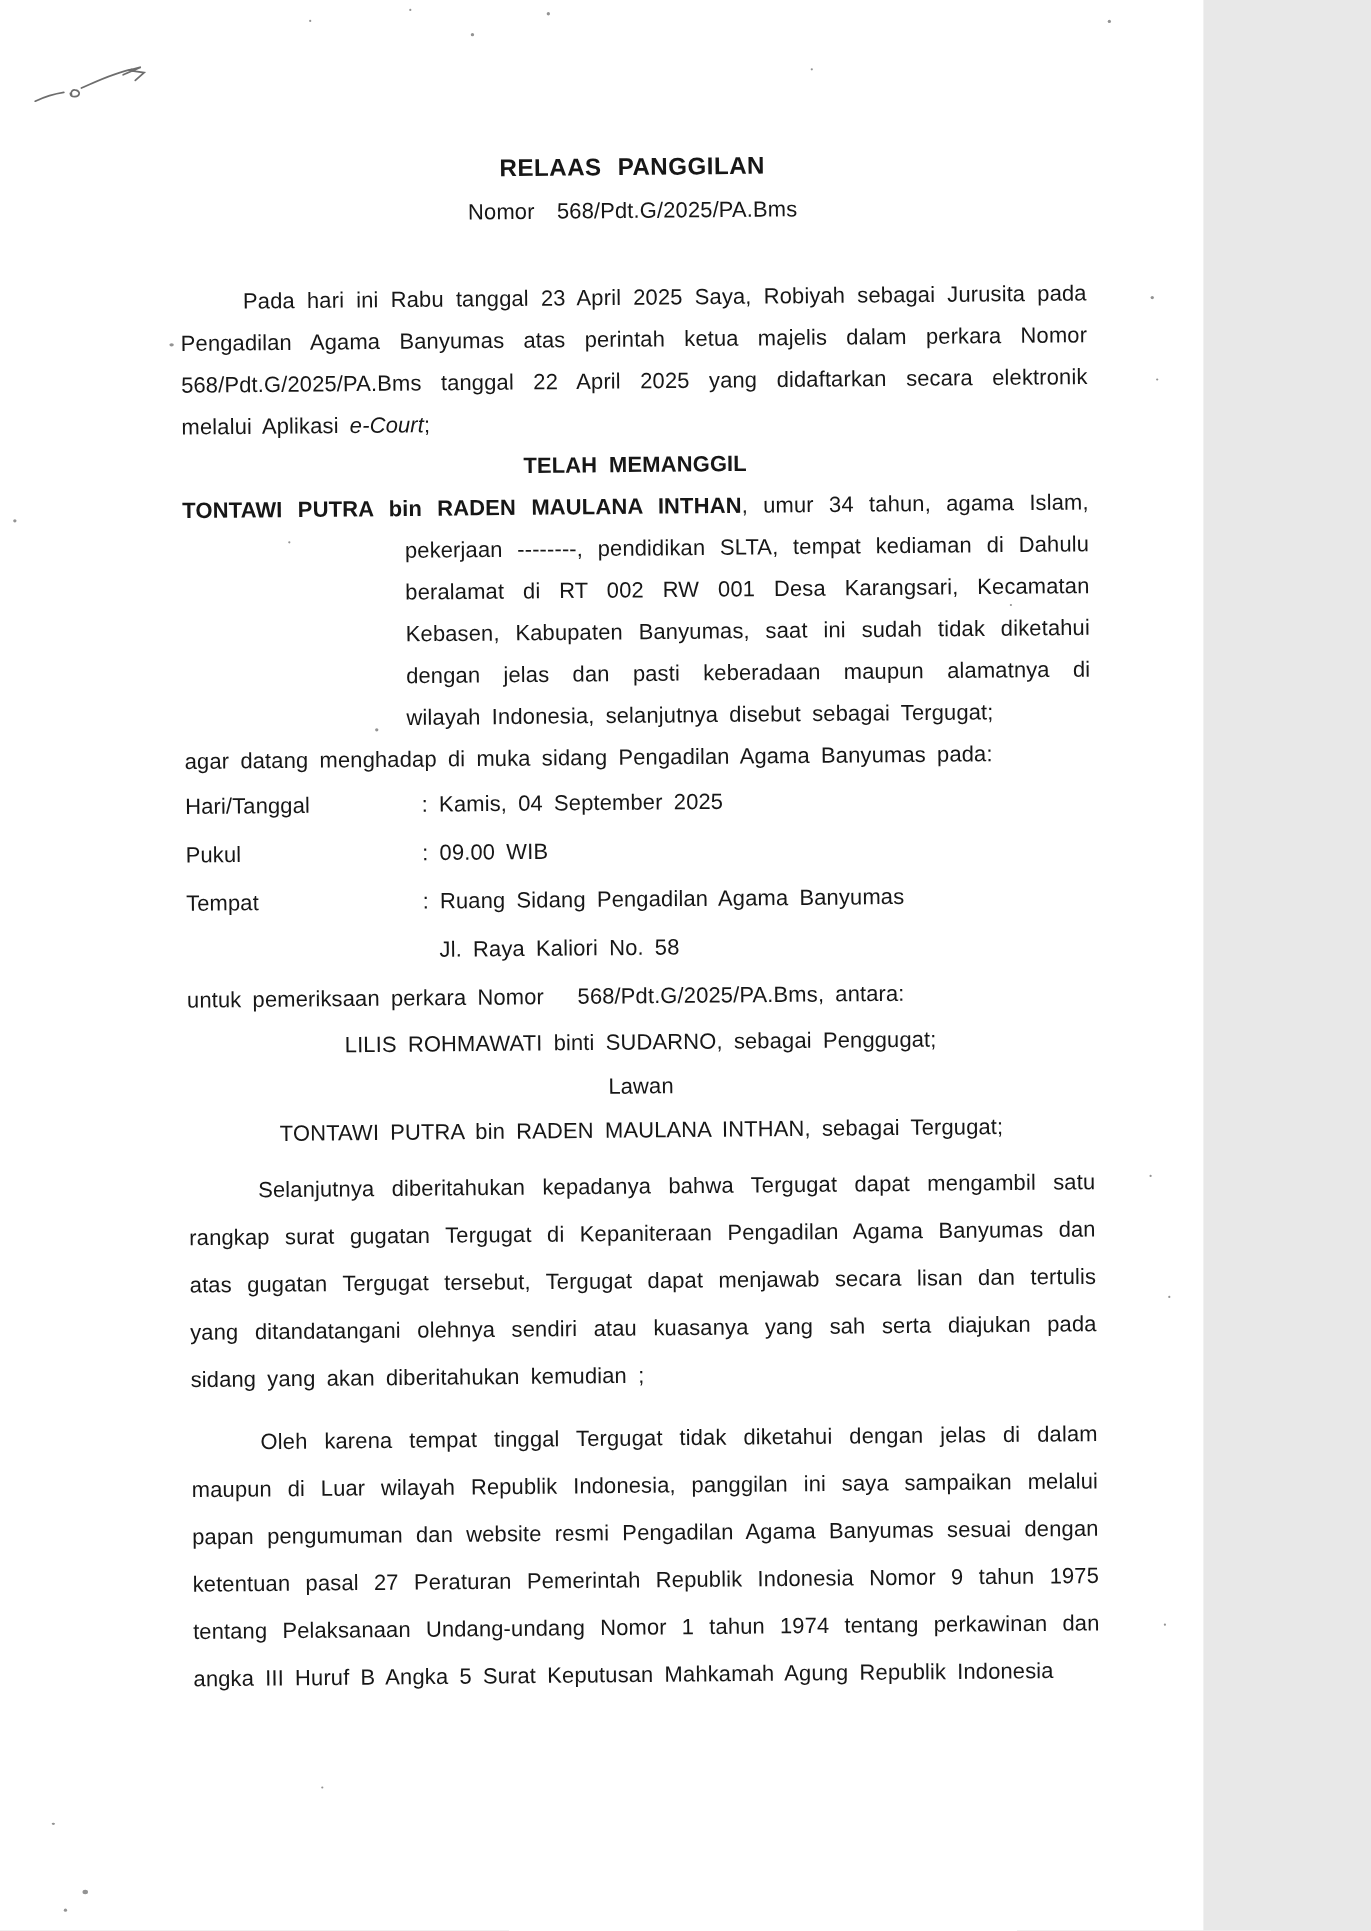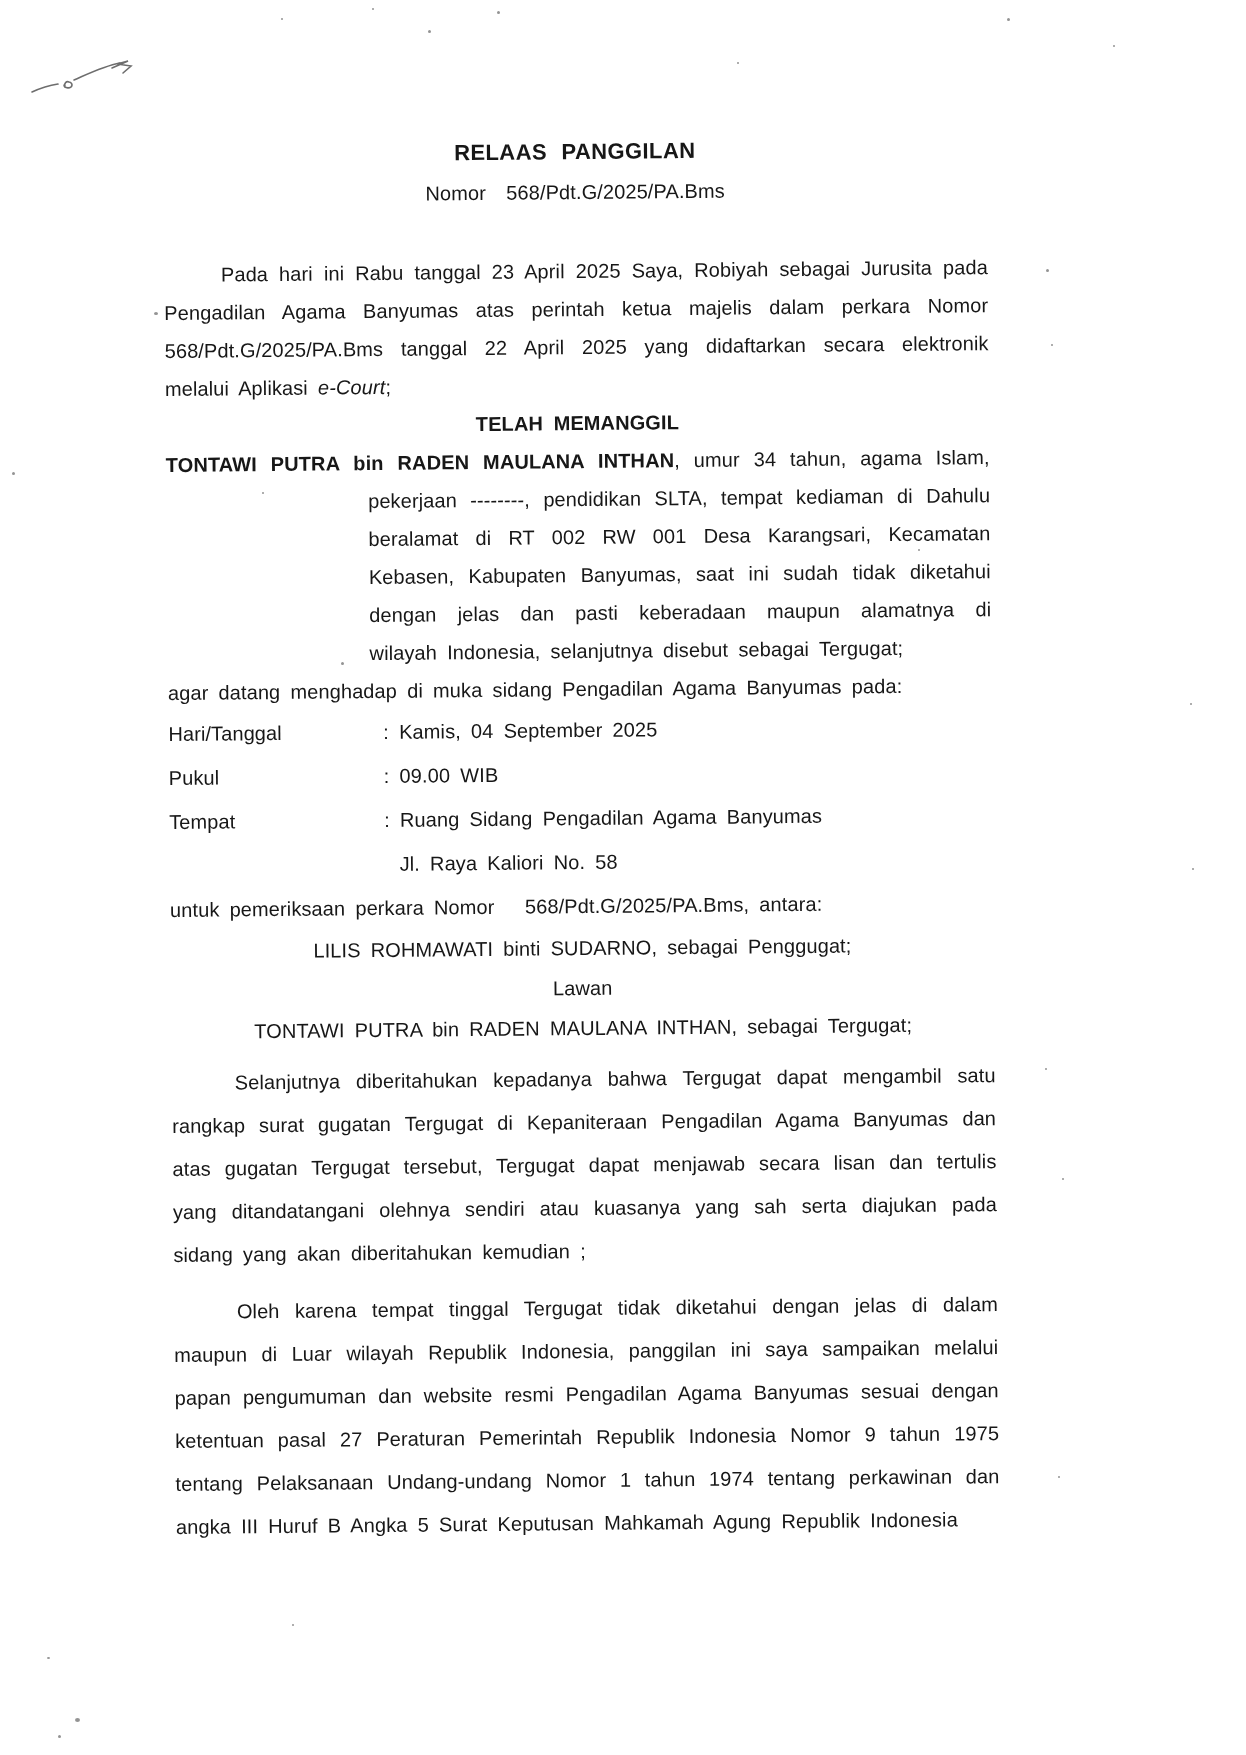--- a/index.html
+++ b/index.html
@@ -2,21 +2,21 @@
 <html><head>
 <meta charset="utf-8">
 <style>
   html, body {
     margin: 0;
     padding: 0;
     background: #e8e8e8;
   }
   .page {
     position: relative;
-    width: 1246px;
+    width: 1094px;
     height: 1755px;
     background: #ffffff;
     overflow: hidden;
     font-family: "Liberation Sans", "DejaVu Sans", sans-serif;
     color: #171717;
   }
   .content {
     position: absolute;
     left: 168px;
     top: 136px;

